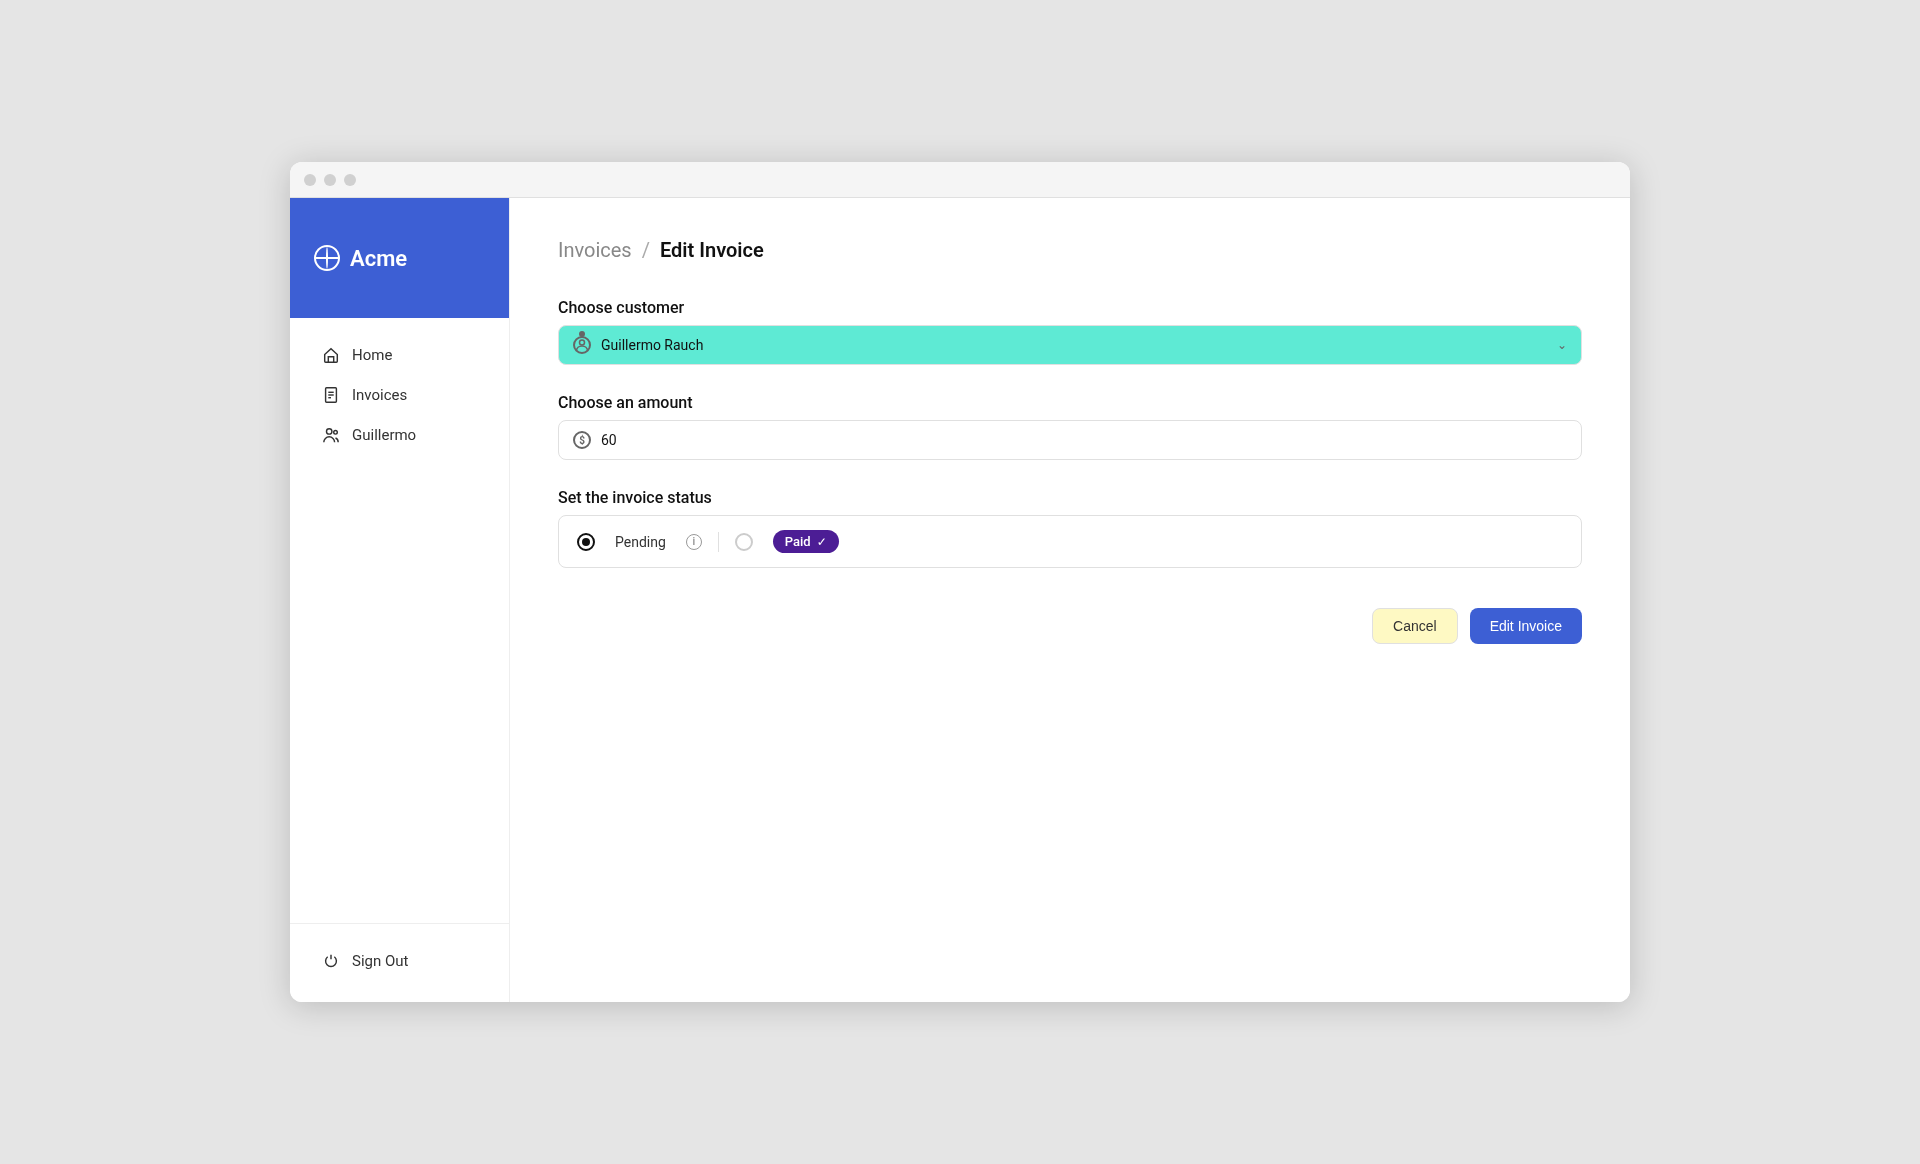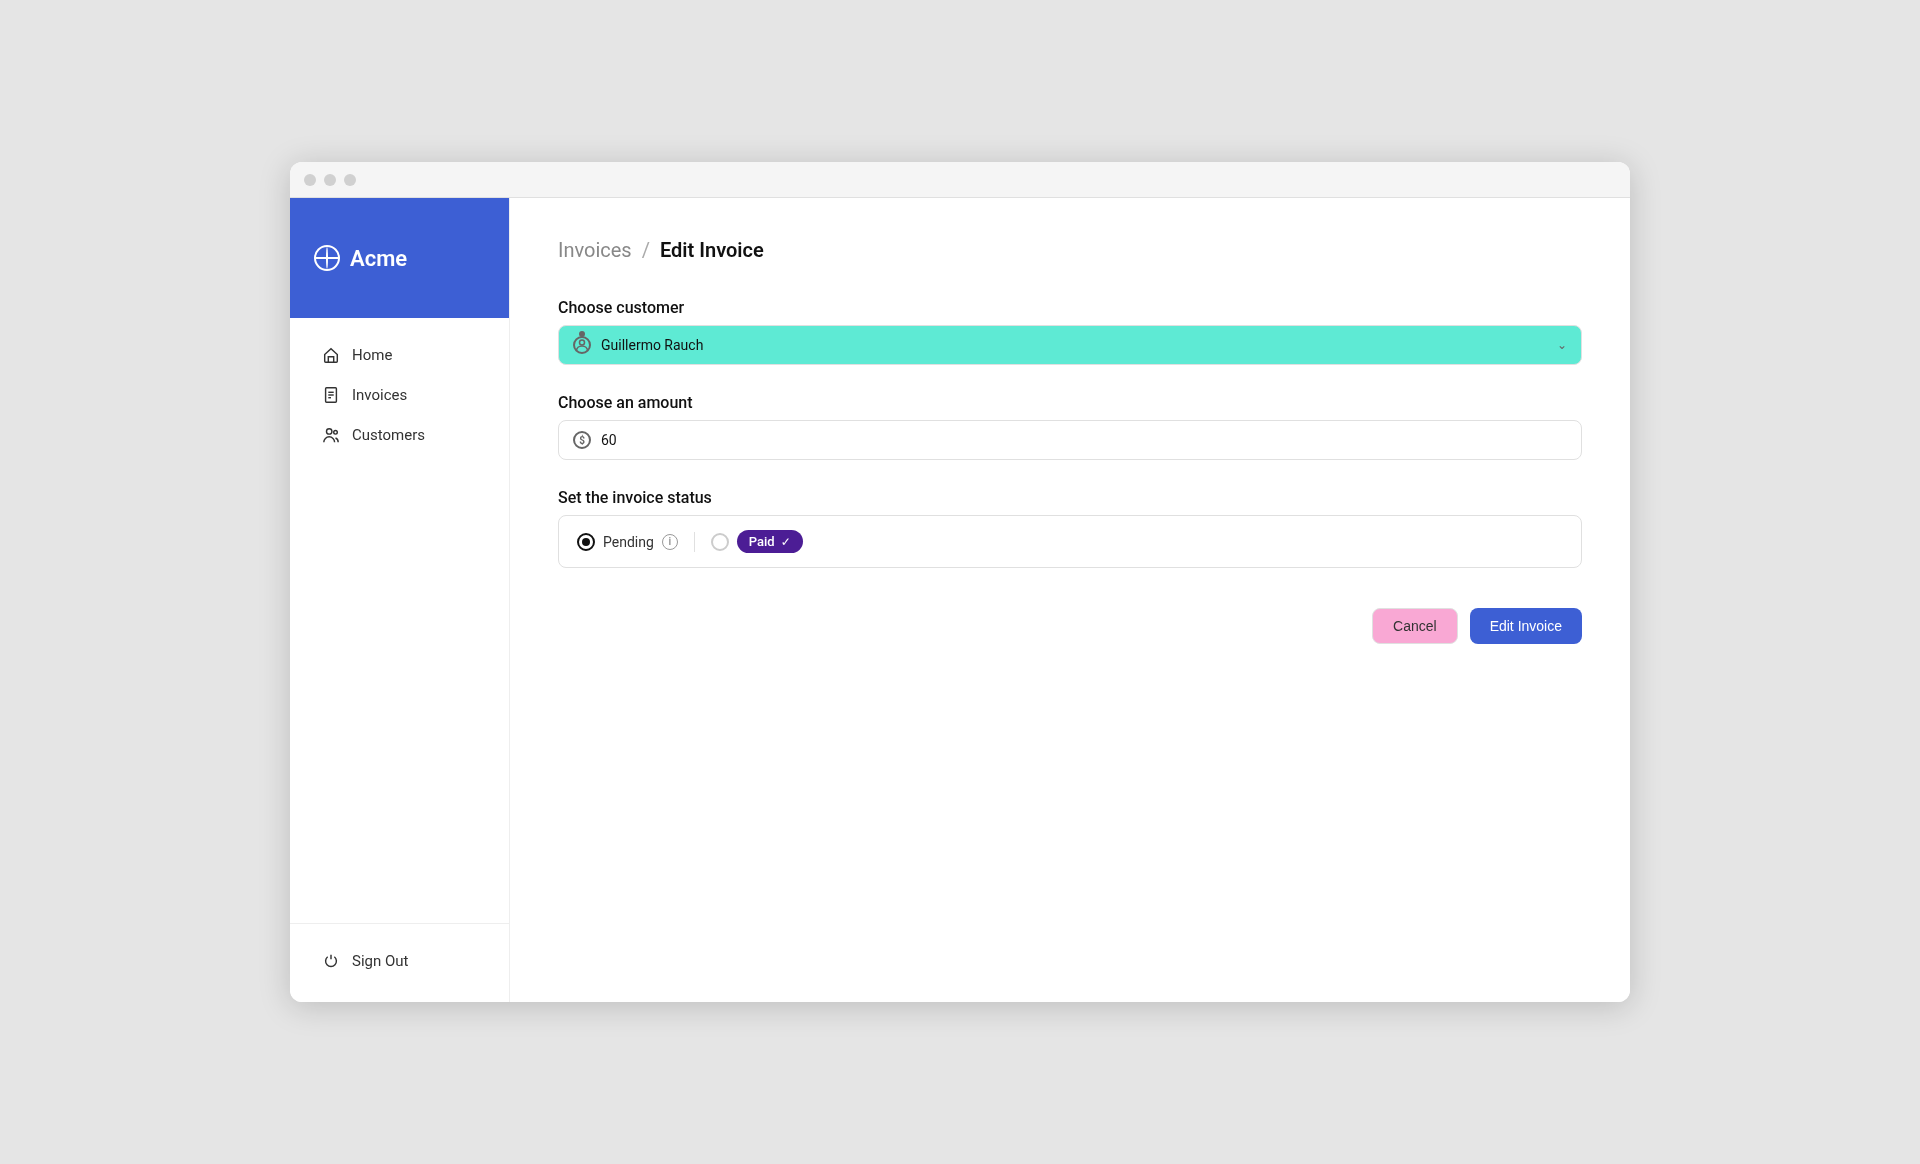--- a/index.html
+++ b/index.html
@@ -279,21 +279,21 @@
       border-radius: 8px;
       padding: 14px 18px;
       display: flex;
       align-items: center;
       gap: 16px;
     }
 
     .radio-option {
       display: flex;
       align-items: center;
-      gap: 8px;
+      gap: 20px;
       cursor: pointer;
     }
 
     .radio-outer {
       width: 18px;
       height: 18px;
       border-radius: 50%;
       border: 2px solid #111;
       display: flex;
       align-items: center;
@@ -361,21 +361,21 @@
       display: flex;
       justify-content: flex-end;
       gap: 12px;
       margin-top: 40px;
     }
 
     .cancel-btn {
       padding: 9px 20px;
       border: 1px solid #e0e0e0;
       border-radius: 8px;
-      background: #f9a8d4;
+      background: #fef9c3;
       font-size: 14px;
       color: #333;
       cursor: pointer;
       font-weight: 500;
     }
 
     .edit-invoice-btn {
       padding: 9px 20px;
       border: none;
       border-radius: 8px;
@@ -454,21 +454,21 @@
 
         <div class="nav-item">
           <span class="nav-icon">
             <svg class="customers-svg" viewBox="0 0 20 20" fill="none" stroke="currentColor" stroke-width="1.6">
               <circle cx="8" cy="6" r="3"></circle>
               <path d="M2 18c0-3.3 2.7-6 6-6s6 2.7 6 6"></path>
               <circle cx="15" cy="7" r="2"></circle>
               <path d="M18 18c0-2.2-1.3-4-3-4.7"></path>
             </svg>
           </span>
-          <span>Customers</span>
+          <span>Guillermo</span>
         </div>
       </nav>
 
       <div class="sidebar-footer">
         <div class="sign-out-item">
           <span class="nav-icon">
             <svg class="power-svg" viewBox="0 0 20 20" fill="none" stroke="currentColor" stroke-width="1.6">
               <path d="M10 3v5"></path>
               <path d="M6.3 5.3A6 6 0 1013.7 5.3"></path>
             </svg>

